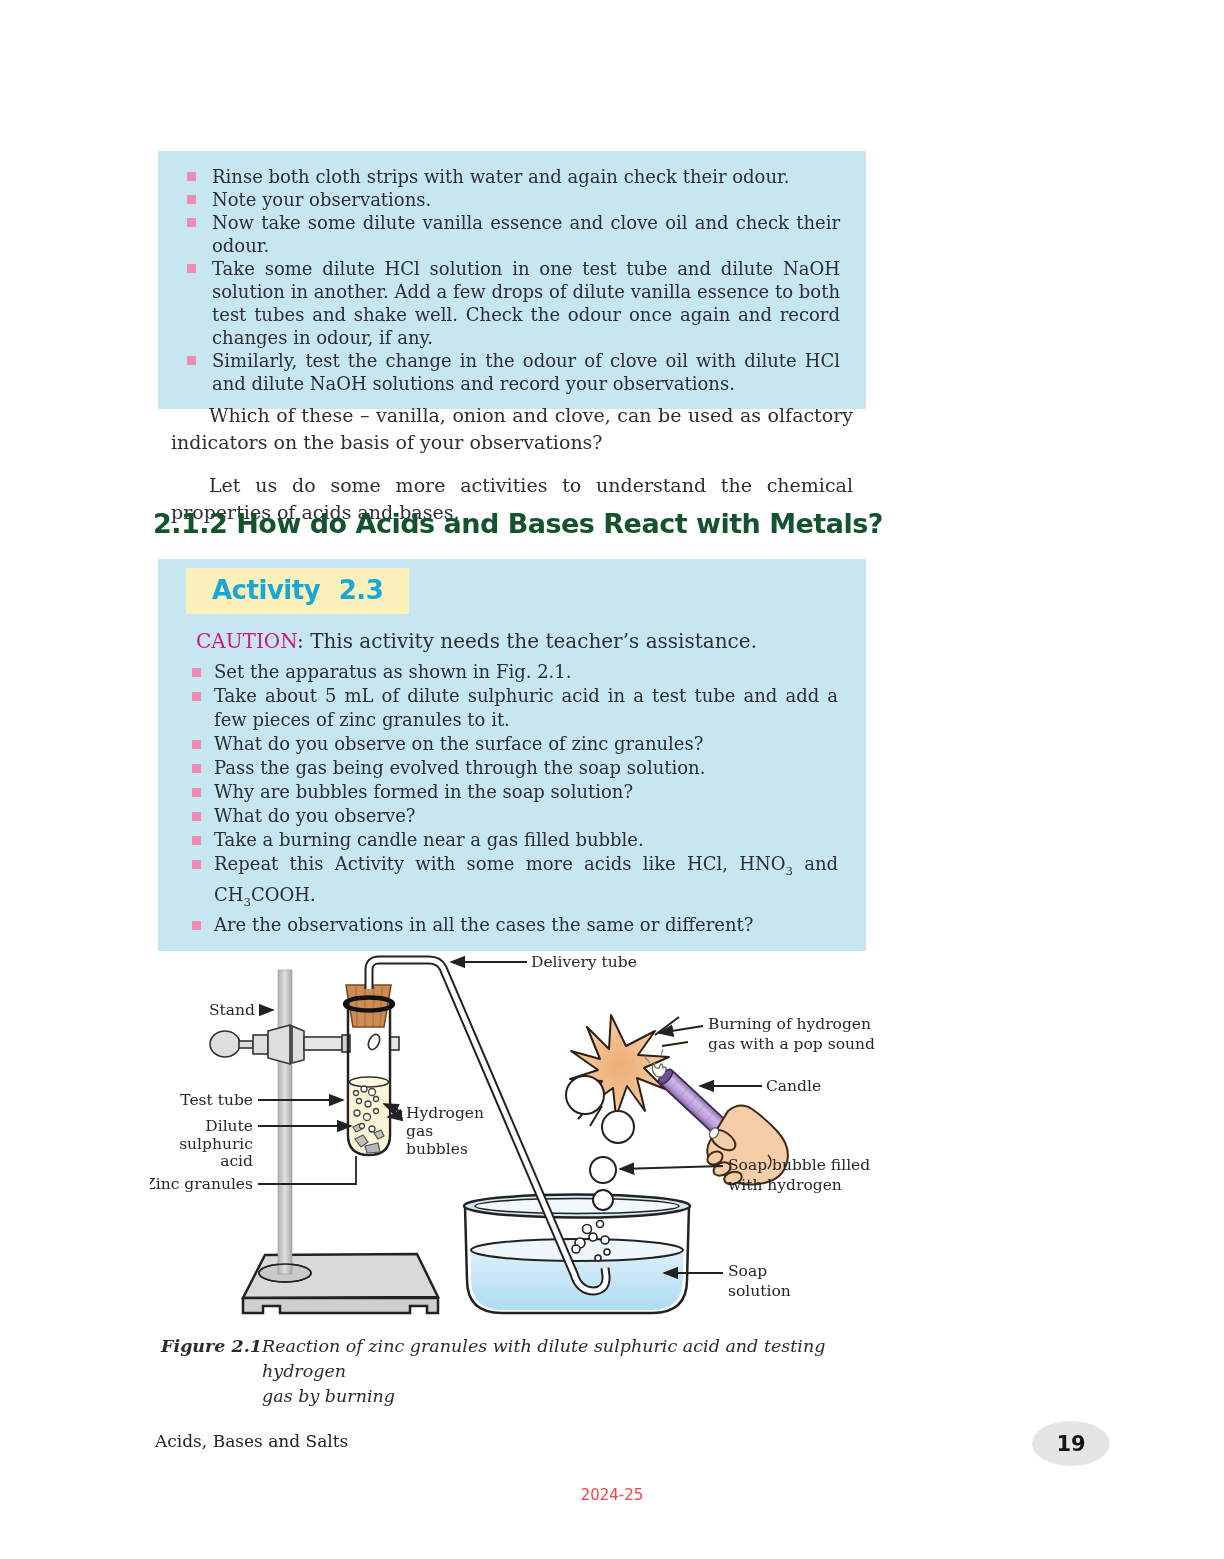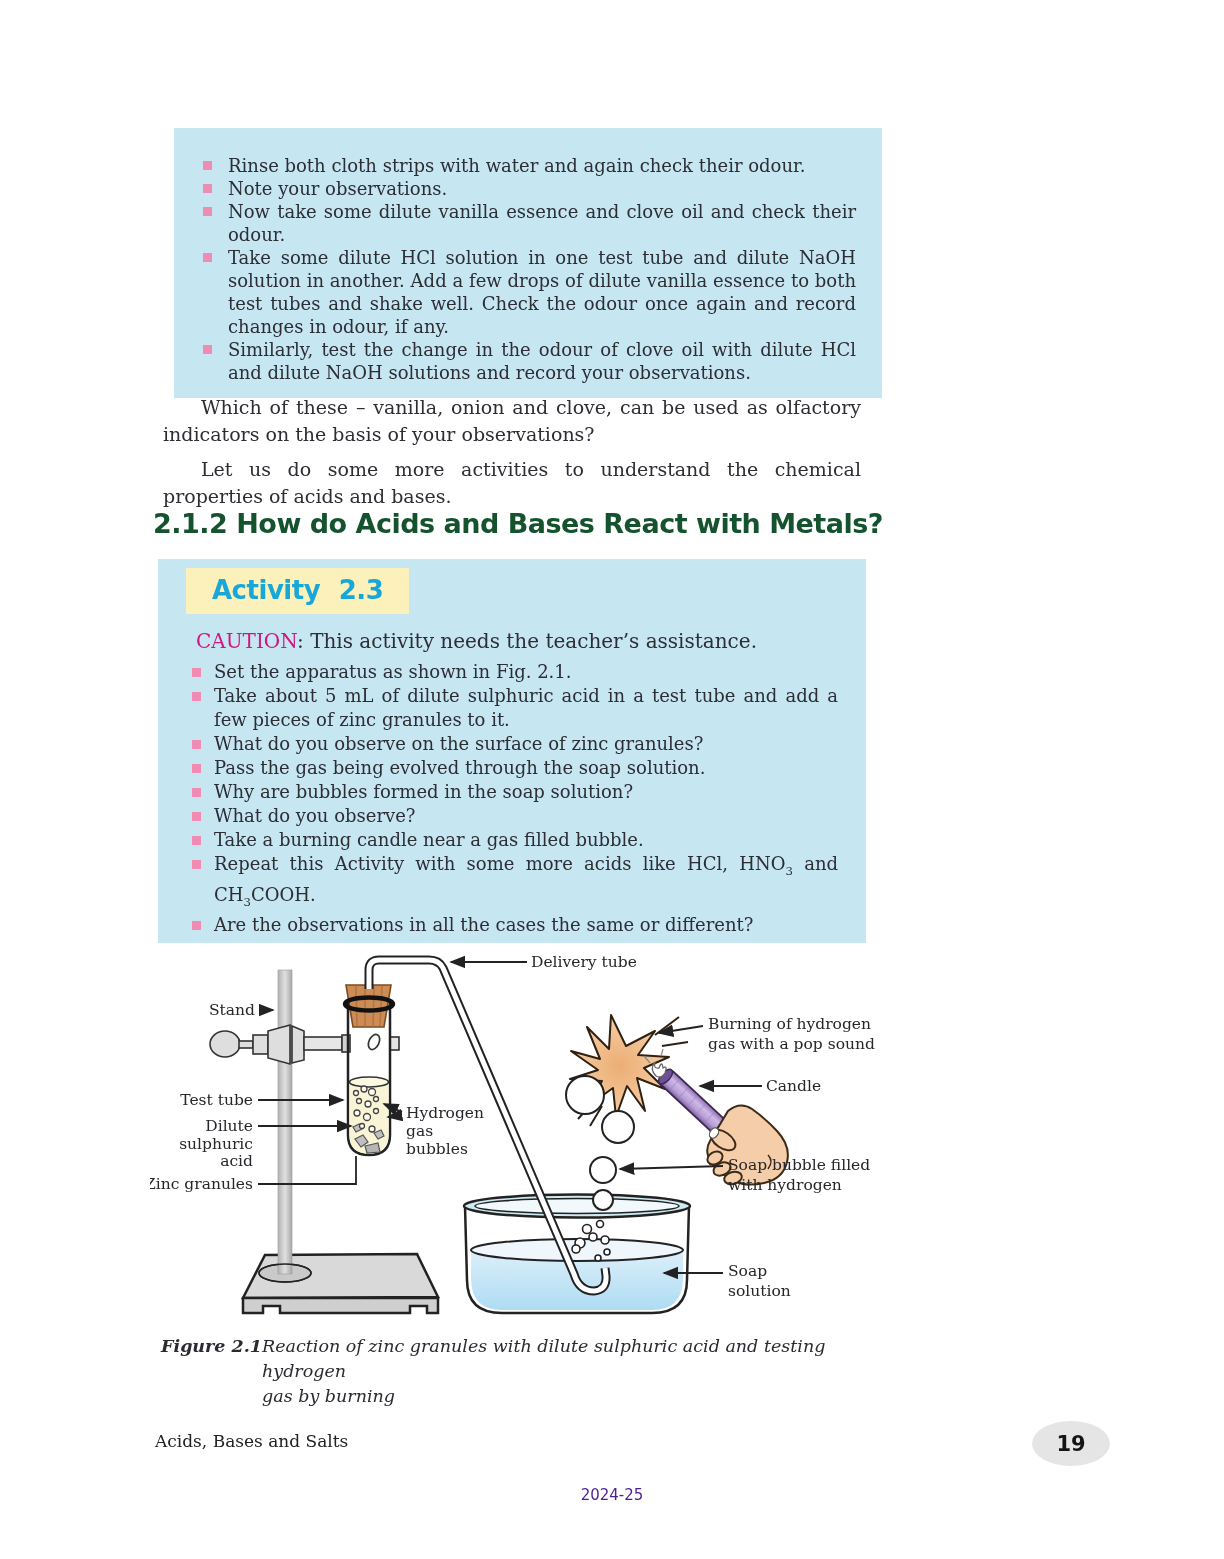--- a/index.html
+++ b/index.html
@@ -6,30 +6,30 @@
   .page{position:relative;width:1224px;height:1559px;background:#ffffff;
         font-family:"DejaVu Serif",serif;color:#2d2d34;overflow:hidden;}
 
   
   .bluebox{position:absolute;left:158px;width:708px;background:#c6e6f2;}
   .bluebox ul{list-style:none;margin:0;padding:10px 26px 14px 29px;}
   .bluebox li{position:relative;padding-left:25px;font-size:18px;line-height:23px;
               text-align:justify;}
   .bluebox .sq{position:absolute;left:0;top:7px;width:9px;height:9px;background:#f08cb4;}
 
-  .topbox{top:128px;min-height:221px;padding-top:16px;margin-left:16px;}
+  .topbox{top:151px;min-height:221px;padding-top:4px;}
 
   .intro{position:absolute;left:155px;top:386px;width:714px;font-size:19px;line-height:27px;}
-  .intro p{margin:8px;text-indent:38px;text-align:justify;}
+  .intro p{margin:16px;text-indent:38px;text-align:justify;}
 
   .heading{position:absolute;left:153px;top:508px;width:800px;
            font-family:"DejaVu Sans",sans-serif;font-weight:bold;
            font-size:27px;color:#14532d;letter-spacing:-0.5px;}
 
-  .actbox{top:559px;min-height:340px;padding-bottom:4px;}
+  .actbox{top:559px;min-height:340px;padding-bottom:12px;}
   .act-tab{display:inline-block;margin:9px 0 0 28px;padding:7px 26px 9px 26px;
            background:#fcf1bb;font-family:"DejaVu Sans",sans-serif;font-weight:bold;
            font-size:26px;color:#18a7d6;word-spacing:10px;letter-spacing:-0.5px;}
   .caution{margin:15px 28px 5px 38px;font-size:20px;line-height:24px;}
   .caution .cau{color:#d0177f;}
   .actbox ul{padding:2px 28px 2px 34px;}
   .actbox li{padding-left:22px;line-height:24px;}
   .actbox .sq{top:8px;}
   sub{font-size:0.65em;}
 
@@ -40,21 +40,21 @@
   .caption{position:absolute;left:155px;top:1334px;width:740px;display:flex;
            font-size:17.5px;font-style:italic;line-height:25px;color:#2a2a30;}
   .caption .figno{flex:0 0 107px;font-weight:bold;text-align:right;}
   .caption .captext div{margin:0;}
 
   .foot-chapter{position:absolute;left:155px;top:1431px;font-size:17px;color:#222;}
   .badge{position:absolute;left:1032px;top:1421px;width:78px;height:45px;border-radius:50%;
          background:#e5e5e5;display:flex;align-items:center;justify-content:center;
          font-family:"DejaVu Sans",sans-serif;font-weight:bold;font-size:21px;color:#141414;}
   .year{position:absolute;left:0;top:1486px;width:1224px;text-align:center;
-        font-family:"DejaVu Sans",sans-serif;font-size:15px;color:#4c1d95;}
+        font-family:"DejaVu Sans",sans-serif;font-size:15px;color:#ef4444;}
 </style>
 </head>
 <body>
 
 <div class="page">
 
   <div class="bluebox topbox">
     <ul>
       <li><span class="sq"></span><span>Rinse both cloth strips with water and again check their odour.</span></li>
       <li><span class="sq"></span><span>Note your observations.</span></li>

